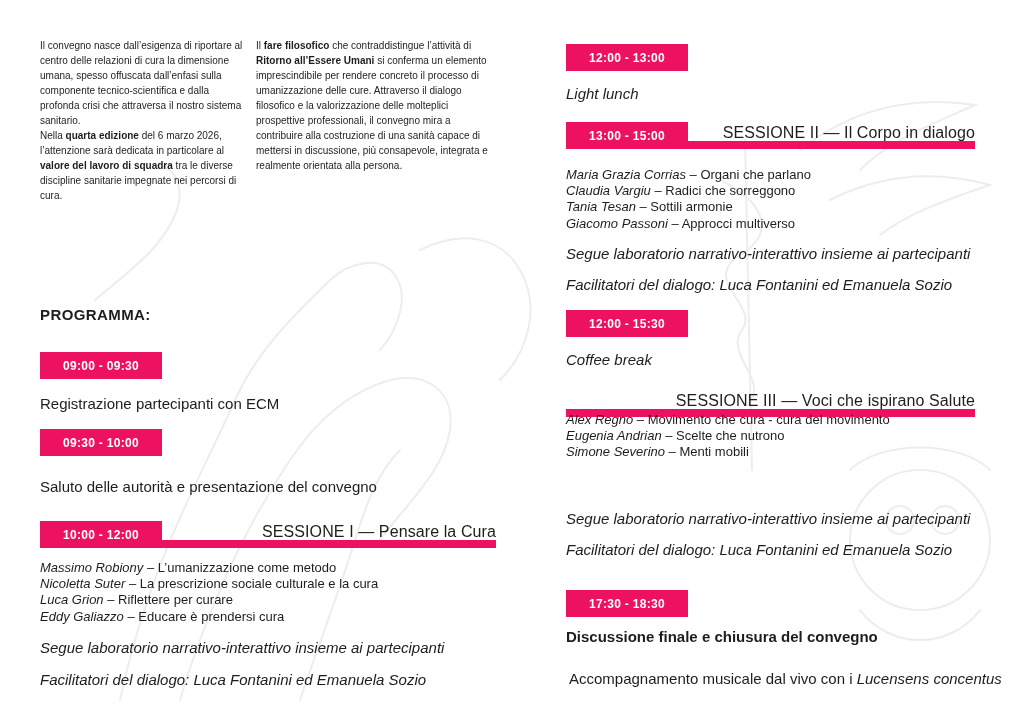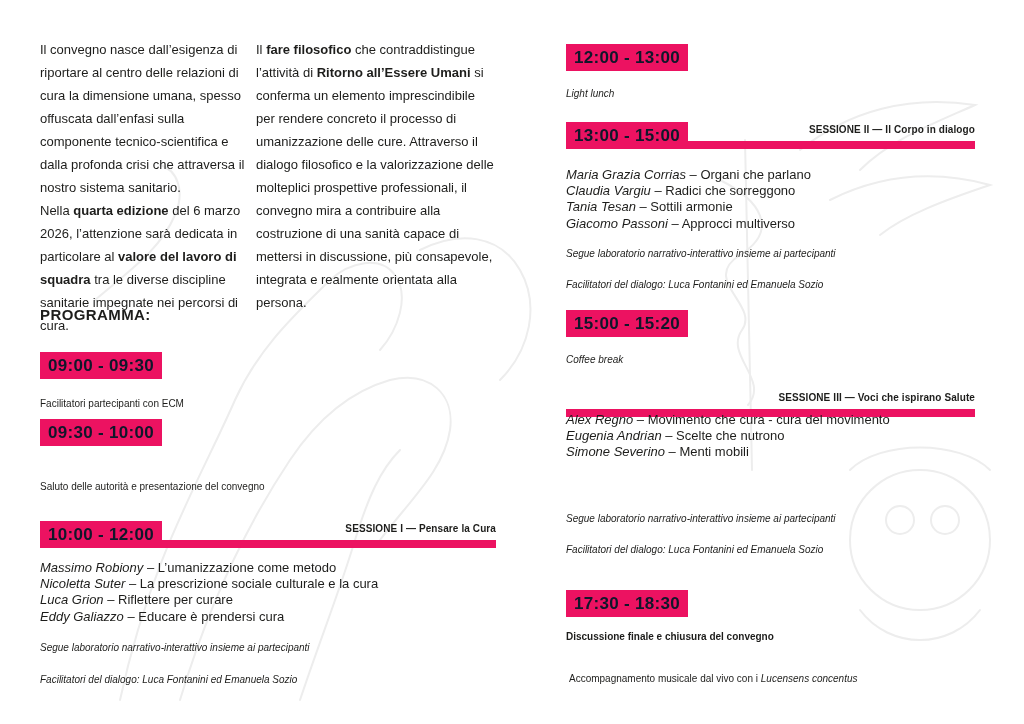--- a/index.html
+++ b/index.html
@@ -6,37 +6,37 @@
   html, body { margin: 0; padding: 0; background: #fff; }
   #page {
     position: relative; width: 1024px; height: 724px;
     background: #ffffff; overflow: hidden;
     font-family: "Liberation Sans", sans-serif; color: var(--ink);
   }
   .abs { position: absolute; }
   #bg-sketch { position: absolute; left: 0; top: 0; z-index: 0; }
   .layer { position: absolute; left: 0; top: 0; width: 100%; height: 100%; z-index: 1; }
 
-  .intro { font-size: 13px; line-height: 23px; white-space: pre-line; letter-spacing: 0; }
+  .intro { font-size: 10px; line-height: 15px; white-space: pre-line; letter-spacing: 0; }
   .heading { font-size: 15px; font-weight: bold; letter-spacing: 0.4px; }
 
   .badge {
-    background: var(--accent); color: #0f172a; font-weight: bold;
-    font-size: 17px; letter-spacing: 0.3px;
+    background: var(--accent); color: #ffffff; font-weight: bold;
+    font-size: 12px; letter-spacing: 0.3px;
     width: 122px; height: 27px;
     display: flex; align-items: center; justify-content: center;
     box-sizing: border-box; position: absolute; left: 0; top: 0;
   }
   .slot-badge { position: absolute; }
 
   .session-header { position: absolute; height: 29px; }
   .session-bar { position: absolute; left: 0; top: 19px; height: 8px; width: 100%; background: var(--accent); }
-  .session-title { position: absolute; right: 0; top: 2px; font-size: 10px; font-weight: bold; letter-spacing: 0.1px; }
+  .session-title { position: absolute; right: 0; top: 2px; font-size: 16px; font-weight: normal; letter-spacing: 0.1px; }
 
-  .body-line { font-size: 10px; line-height: 16px; }
+  .body-line { font-size: 15px; line-height: 16px; }
   .it { font-style: italic; }
   .speakers { font-size: 13px; line-height: 16.2px; }
   .sp-name { font-style: italic; text-align: center; }
 </style>
 </head>
 <body>
 
 <div id="page">
 
   <svg id="bg-sketch" width="1024" height="724" viewBox="0 0 1024 724">
@@ -65,23 +65,23 @@
   <div class="layer">
 
     <div class="abs intro" style="left:40px; top:38px; width:209px;"><span>Il convegno nasce dall’esigenza di riportare al centro delle relazioni di cura la dimensione umana, spesso offuscata dall’enfasi sulla componente tecnico-scientifica e dalla profonda crisi che attraversa il nostro sistema sanitario.
 Nella </span><span style="font-weight: bold;">quarta edizione</span><span> del 6 marzo 2026, l’attenzione sarà dedicata in particolare al </span><span style="font-weight: bold;">valore del lavoro di squadra</span><span> tra le diverse discipline sanitarie impegnate nei percorsi di cura.</span></div>
 
     <div class="abs intro" style="left:256px; top:38px; width:238px;"><span>Il </span><span style="font-weight: bold;">fare filosofico</span><span> che contraddistingue l’attività di </span><span style="font-weight: bold;">Ritorno all’Essere Umani</span><span> si conferma un elemento imprescindibile per rendere concreto il processo di umanizzazione delle cure. Attraverso il dialogo filosofico e la valorizzazione delle molteplici prospettive professionali, il convegno mira a contribuire alla costruzione di una sanità capace di mettersi in discussione, più consapevole, integrata e realmente orientata alla persona.</span></div>
 
     <div class="abs heading" style="left:40px; top:306px;">PROGRAMMA:</div>
 
     <div class="badge slot-badge" style="left:40px; top:352px;">09:00 - 09:30</div>
-    <div class="abs body-line" style="left:40px; top:396px;">Facilitatori partecipanti con ECM</div>
+    <div class="abs body-line" style="left:40px; top:396px;">Registrazione partecipanti con ECM</div>
 
-    <div class="badge slot-badge" style="left:40px; top:419px;text-align:right;">09:30 - 10:00</div>
+    <div class="badge slot-badge" style="left:40px; top:429px;text-align:right;">09:30 - 10:00</div>
     <div class="abs body-line" style="left:40px; top:479px;">Saluto delle autorità e presentazione del convegno</div>
 
     <div class="session-header" style="left:40px; top:521px; width:412px;padding-left:44px;">
       <div class="session-bar"></div>
       <div class="badge">10:00 - 12:00</div>
       <div class="session-title">SESSIONE I — Pensare la Cura</div>
     </div>
 
     <div class="abs speakers" style="left:40px; top:560px;">
       <div><span class="sp-name">Massimo Robiony</span><span> – L’umanizzazione come metodo</span></div>
@@ -105,21 +105,21 @@
     <div class="abs speakers" style="left:566px; top:167px;">
       <div><span class="sp-name">Maria Grazia Corrias</span><span> – Organi che parlano</span></div>
       <div><span class="sp-name">Claudia Vargiu</span><span> – Radici che sorreggono</span></div>
       <div><span class="sp-name">Tania Tesan</span><span> – Sottili armonie</span></div>
       <div><span class="sp-name">Giacomo Passoni</span><span> – Approcci multiverso</span></div>
     </div>
 
     <div class="abs body-line it" style="left:566px; top:246px;">Segue laboratorio narrativo-interattivo insieme ai partecipanti</div>
     <div class="abs body-line it" style="left:566px; top:277px;">Facilitatori del dialogo: Luca Fontanini ed Emanuela Sozio</div>
 
-    <div class="badge slot-badge" style="left:566px; top:310px;">15:00 - 15:20</div>
+    <div class="badge slot-badge" style="left:566px; top:310px;">12:00 - 15:30</div>
     <div class="abs body-line it" style="left:566px; top:352px;">Coffee break</div>
 
     <div class="session-header" style="left:566px; top:390px; width:409px;">
       <div class="session-bar"></div>
       <div class="session-title">SESSIONE III — Voci che ispirano Salute</div>
     </div>
 
     <div class="abs speakers" style="left:566px; top:412px;">
       <div><span class="sp-name">Alex Regno</span><span> – Movimento che cura - cura del movimento</span></div>
       <div><span class="sp-name">Eugenia Andrian</span><span> – Scelte che nutrono</span></div>

